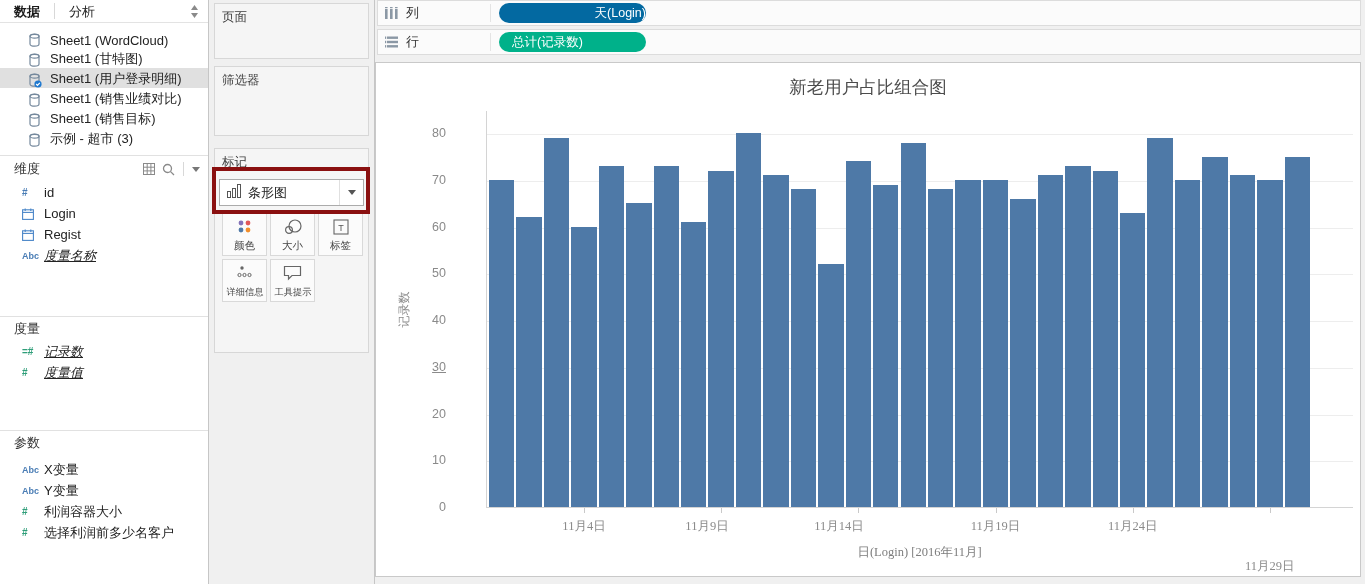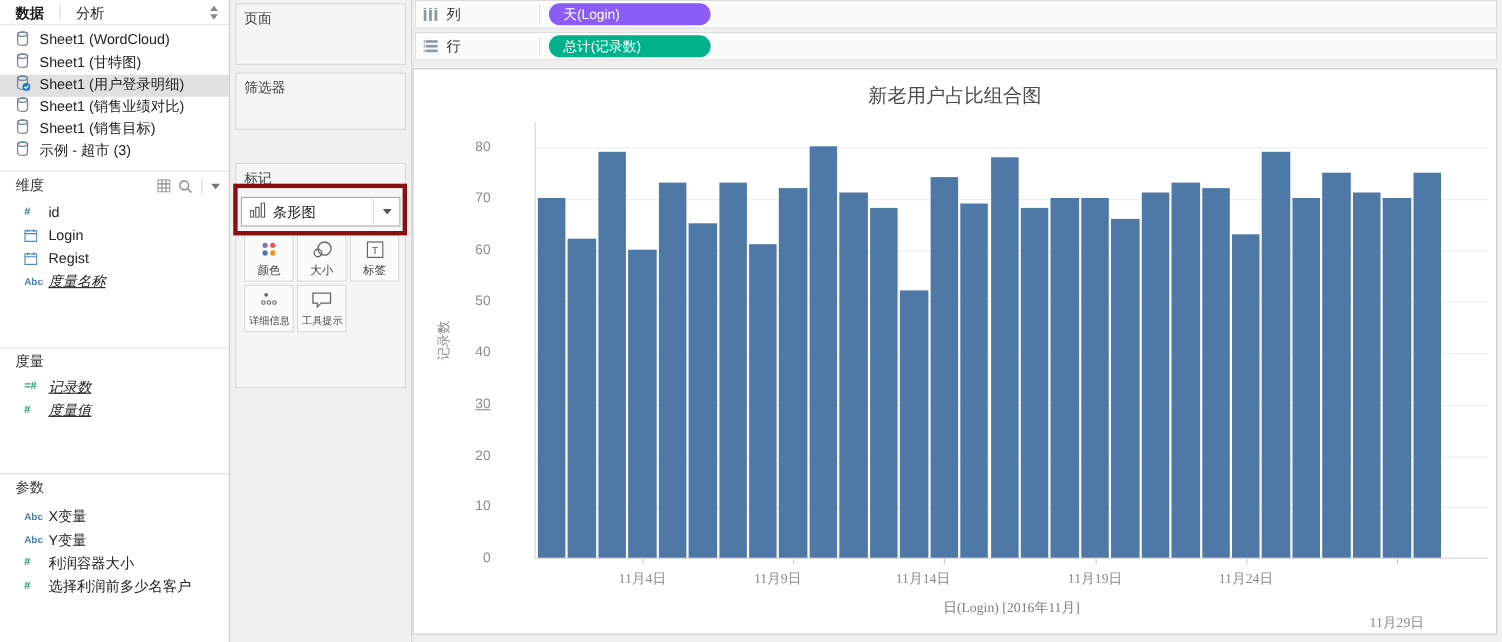--- a/index.html
+++ b/index.html
@@ -8,21 +8,21 @@
 
   
   #sidebar { position:absolute; left:0; top:0; width:209px; height:584px; background:#fff;
     border-right:1px solid #c6c6c6; }
   #tabs { height:23px; border-bottom:1px solid #e3e3e3; display:flex; align-items:center; position:relative; }
   .tab { padding:0 14px; height:23px; line-height:23px; cursor:pointer; }
   .tab.active { font-weight:bold; color:#1a1a1a; }
   .tab-sep { width:1px; height:16px; background:#d8d8d8; }
   #pane-sort { position:absolute; right:8px; top:5px; }
   .ds-list { padding-top:5px; }
-  .ds-item { height:20px; display:flex; align-items:flex-start; padding-left:14px; cursor:pointer; }
+  .ds-item { height:20px; display:flex; align-items:flex-end; padding-left:28px; cursor:pointer; }
   .ds-item.selected { background:#e0e0e0; }
   .ds-item .db-ic { margin-right:8px; display:inline-flex; }
   .ds-item span.lbl { white-space:nowrap; }
   .hdiv { height:1px; background:#e1e1e1; margin-top:7px; }
   .sec-head { height:26px; display:flex; align-items:center; padding:0 8px 0 14px; color:#333; position:relative; }
   .sec-head .sp { flex:1; }
   .head-ic { display:inline-flex; align-items:center; margin-left:7px; cursor:pointer; }
   .vline { width:1px; height:14px; background:#d8d8d8; margin-left:8px; }
   .caret { width:0; height:0; border-left:4px solid transparent; border-right:4px solid transparent;
     border-top:5px solid #777; margin-left:8px; cursor:pointer; }
@@ -32,21 +32,21 @@
   .txtic { font-size:10px; font-weight:bold; letter-spacing:0; }
   .txtic.blue { color:#4a7db5; }
   .txtic.green { color:#2f9e79; }
   .abcic { font-size:9px; font-weight:bold; color:#4a7db5; }
 
   
   #panel { position:absolute; left:209px; top:0; width:166px; height:584px; background:#f0f0f0;
     border-right:1px solid #c6c6c6; }
   .card { position:absolute; left:5px; width:155px; background:#f5f5f5; border:1px solid #d7d7d7; padding:5px 7px; color:#3c3c3c; font-size:12.5px; }
   #card-pages   { top:3px;  height:56px; }
-  #card-filters { top:66px; height:52px; }
+  #card-filters { top:66px; height:70px; }
   #card-marks   { top:148px; height:205px; }
   #mark-annotation { position:absolute; left:3px; top:167px; width:158px; height:47px;
     border:4px solid #8a1010; background:transparent; z-index:5; pointer-events:none; }
   #mark-dropdown { position:absolute; left:10px; top:179px; width:145px; height:27px; background:#fff;
     border:1px solid #ababab; display:flex; align-items:center; padding-left:7px; cursor:pointer; z-index:4; }
   #mark-dropdown .dd-label { margin-left:6px; color:#222; }
   #mark-dropdown .dd-arrow { margin-left:auto; width:24px; height:25px; display:flex; align-items:center; justify-content:center; border-left:1px solid #e0e0e0; }
   #mark-dropdown .dd-arrow i { width:0; height:0; border-left:4px solid transparent; border-right:4px solid transparent; border-top:5px solid #555; }
   .mark-btn { position:absolute; width:45px; height:43px; background:#fbfbfb; border:1px solid #d9d9d9;
     display:flex; flex-direction:column; align-items:center; justify-content:flex-end; padding-bottom:2px;
@@ -363,21 +363,21 @@
             <rect x="10" y="2" width="2.6" height="10"></rect>
             <rect x="0" y="0" width="2.6" height="1.2"></rect>
             <rect x="5" y="0" width="2.6" height="1.2"></rect>
             <rect x="10" y="0" width="2.6" height="1.2"></rect>
           </g>
         </svg>
     </span>
     <span class="slbl">列</span>
     <span class="sdiv"></span>
     <span id="cols-pills" style="display:flex">
-        <div class="pill" style="background: #8b5cf6;">天(Login)</div>
+        <div class="pill" style="background: #0369a1; text-align: right;">天(Login)</div>
       </span>
   </div>
   <div class="shelf" id="shelf-rows">
     <span class="sic">
       <svg width="13" height="12" viewBox="0 0 13 12">
           <g fill="#8b98a5">
             <rect x="2" y="0.5" width="11" height="2.4"></rect>
             <rect x="2" y="4.8" width="11" height="2.4"></rect>
             <rect x="2" y="9.1" width="11" height="2.4"></rect>
             <rect x="0" y="0.5" width="1.2" height="2.4"></rect>

